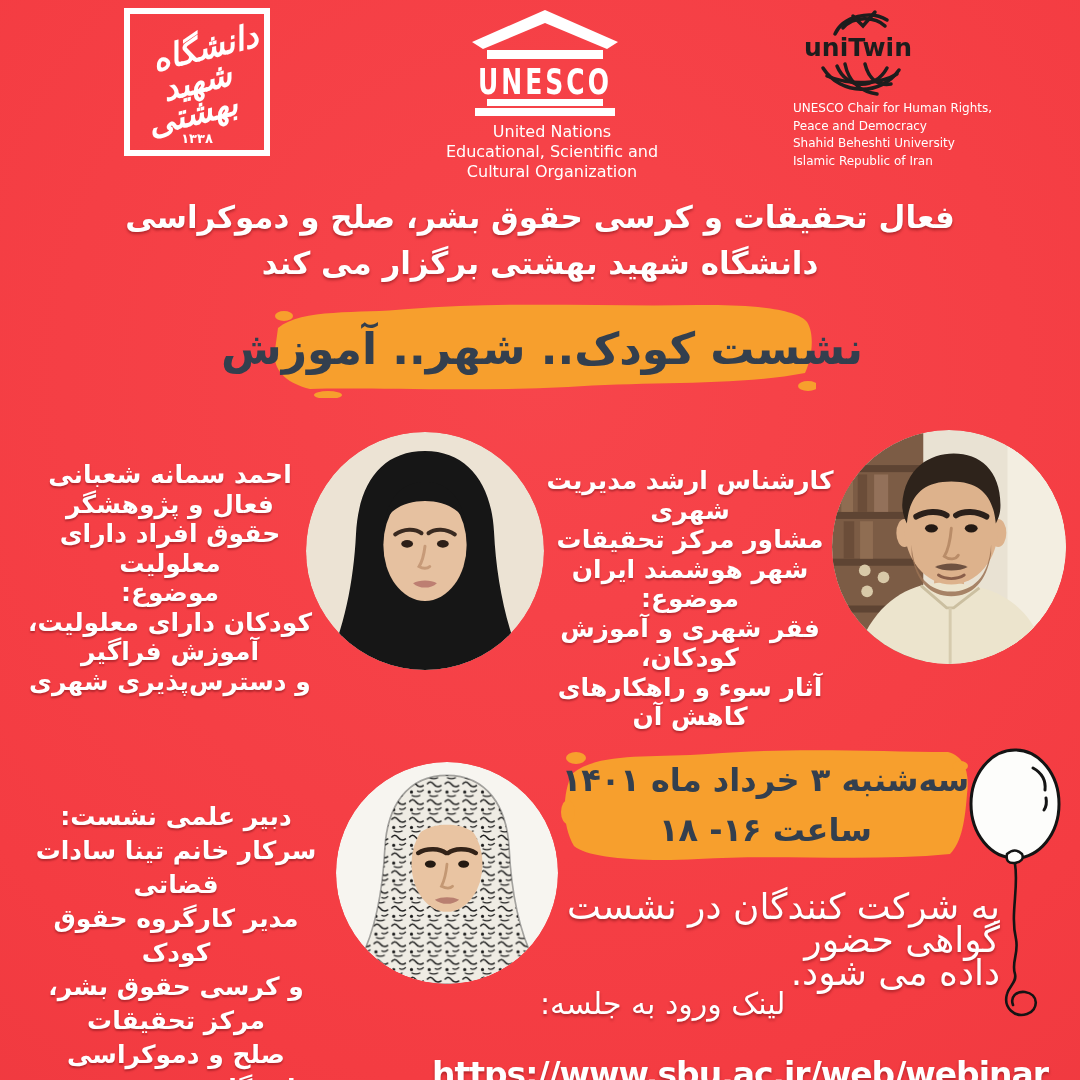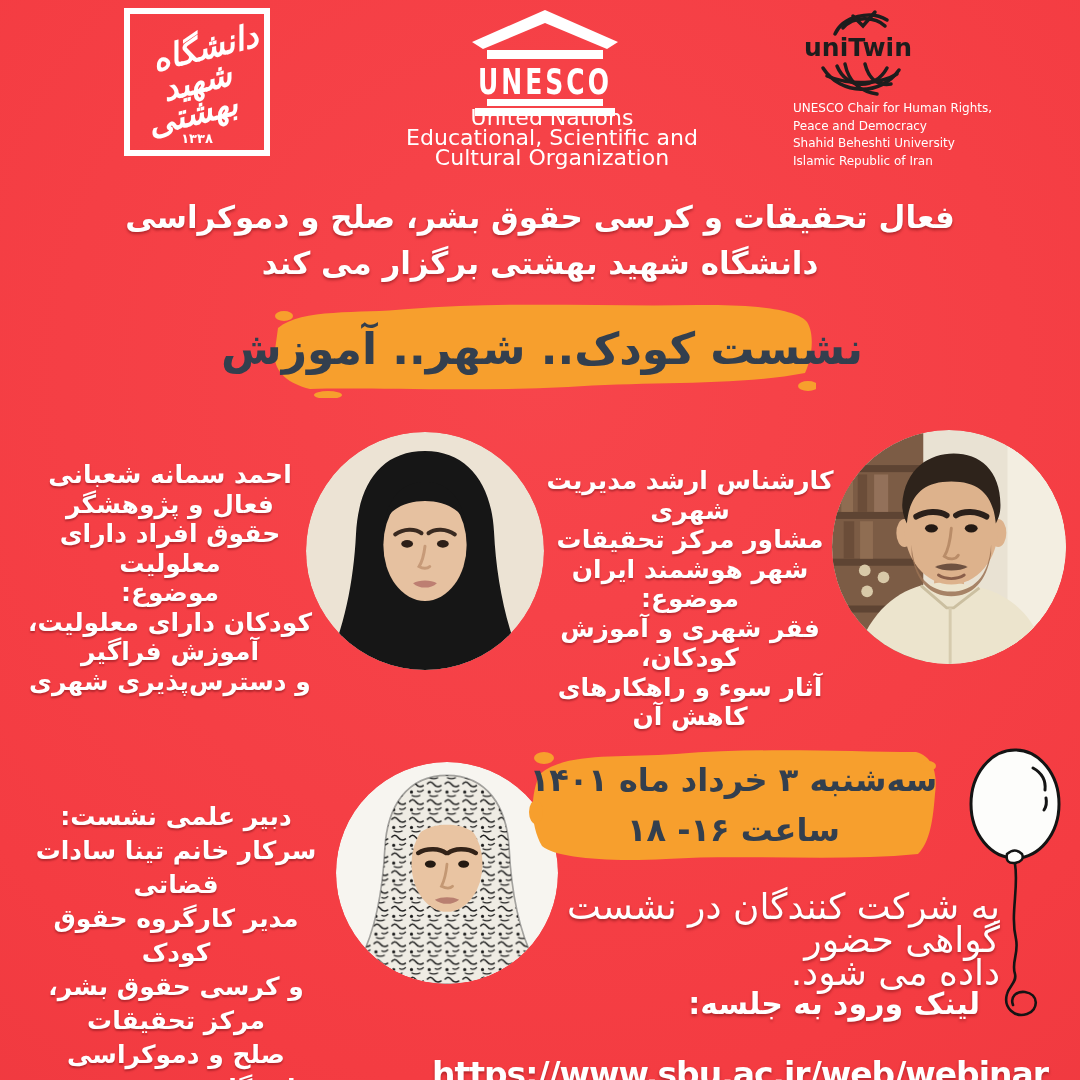--- a/index.html
+++ b/index.html
@@ -12,48 +12,48 @@
   .w{color:#fff;}
   .shadow{text-shadow:0 2px 3px rgba(90,8,12,.45);}
   
   .sbu-box{left:124px;top:8px;width:146px;height:148px;border:6px solid #fff;box-sizing:border-box;}
   .sbu-cal{position:absolute;inset:0;display:flex;flex-direction:column;align-items:center;justify-content:center;
            transform:rotate(-14deg);font-weight:bold;font-size:33px;line-height:.92;color:#fff;}
   .sbu-cal span{display:block;font-style:italic;}
   .sbu-w1{transform:translateX(16px);}
   .sbu-w3{transform:translateX(-12px);}
   .sbu-year{position:absolute;bottom:4px;left:0;right:0;text-align:center;font-size:13px;color:#fff;font-weight:bold;}
-  .unesco-sub{left:402px;top:108px;width:300px;text-align:center;font-size:22px;line-height:20px;color:#fff;}
+  .unesco-sub{left:402px;top:122px;width:300px;text-align:center;font-size:16px;line-height:20px;color:#fff;}
   .unitwin-sub{left:793px;top:100px;width:250px;text-align:left;font-size:12px;line-height:17.5px;color:#fff;}
   
   .intro{left:0;top:194px;width:1080px;text-align:center;direction:rtl;font-weight:bold;font-size:31px;line-height:46px;}
   
   .brush-wrap{overflow:visible;}
   .brush-text{position:absolute;inset:0;display:flex;align-items:center;justify-content:center;
               direction:rtl;font-weight:bold;color:#333f4e;white-space:nowrap;}
   .title-wrap{left:268px;top:298px;width:548px;height:100px;}
   .title-wrap .brush-text{font-size:44px;}
-  .date-wrap{left:526px;top:742px;width:415px;height:126px;}
+  .date-wrap{left:558px;top:742px;width:415px;height:126px;}
   .date-text{position:absolute;inset:0;display:flex;flex-direction:column;align-items:center;justify-content:center;
              direction:rtl;font-weight:bold;color:#333f4e;font-size:32px;line-height:50px;}
   
   .bio{direction:rtl;text-align:center;font-weight:bold;color:#fff;font-size:25px;}
   .bio div{text-shadow:0 2px 2px rgba(90,8,12,.4);}
   .bio-left{left:22px;top:460px;width:296px;line-height:29.5px;}
   .bio-right{left:528px;top:466px;width:324px;line-height:29.5px;}
   .bio-sec{left:20px;top:800px;width:312px;line-height:34px;}
   
   .photo{border-radius:50%;overflow:hidden;}
   .photo svg{display:block;}
   .photo-left{left:306px;top:432px;width:238px;height:238px;}
   .photo-right{left:832px;top:430px;width:234px;height:234px;}
   .photo-bottom{left:336px;top:762px;width:222px;height:222px;}
   
   .cert{left:560px;top:890px;width:440px;text-align:right;direction:rtl;font-size:36px;line-height:33px;}
-  .link-label{left:540px;top:986px;width:440px;text-align:right;direction:rtl;font-size:30px;font-weight:bold;}
+  .link-label{left:540px;top:986px;width:440px;text-align:left;direction:rtl;font-size:30px;font-weight:normal;}
   .url{left:400px;top:1055px;width:680px;text-align:center;direction:ltr;font-size:33px;font-weight:bold;letter-spacing:-1px;
        color:#fff;text-decoration:none;display:block;}
 </style>
 </head>
 <body>
 
 <div class="poster">
 
   <div class="abs sbu-box">
     <div class="sbu-cal">

